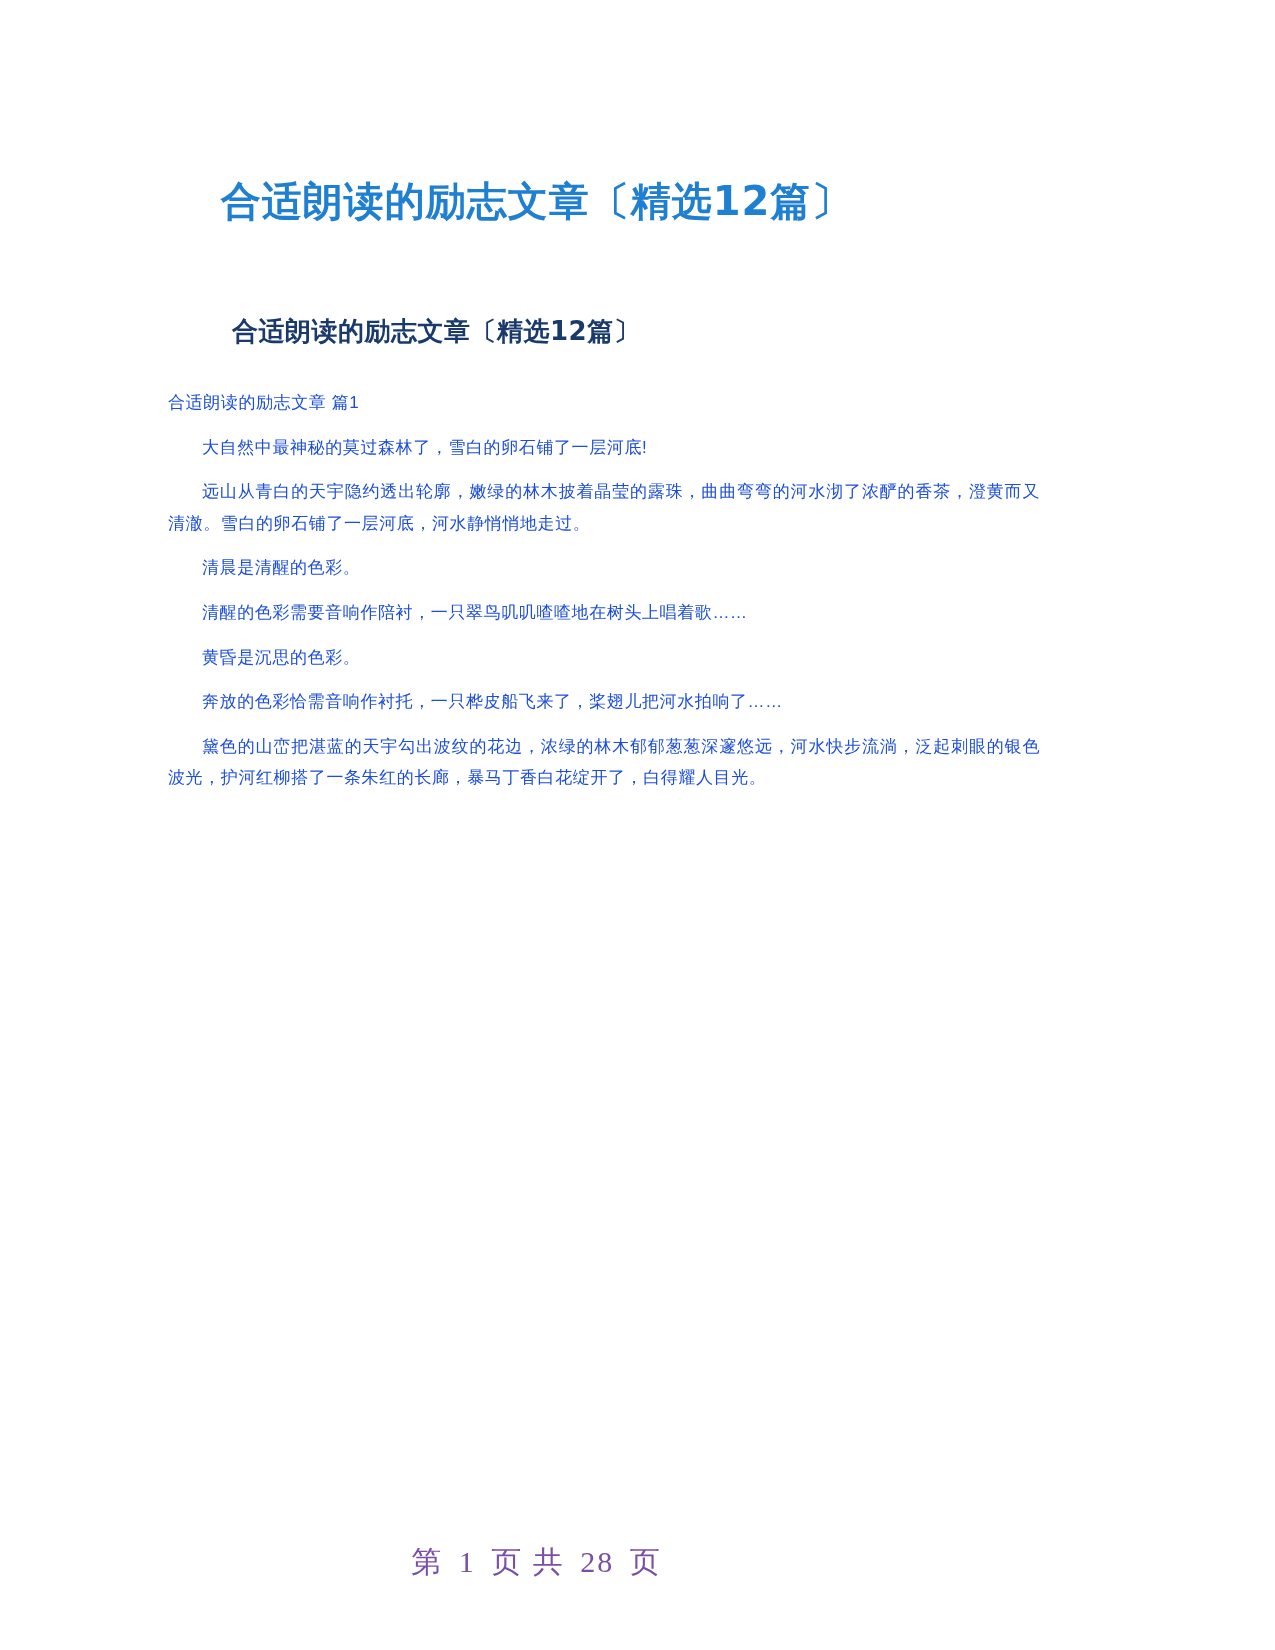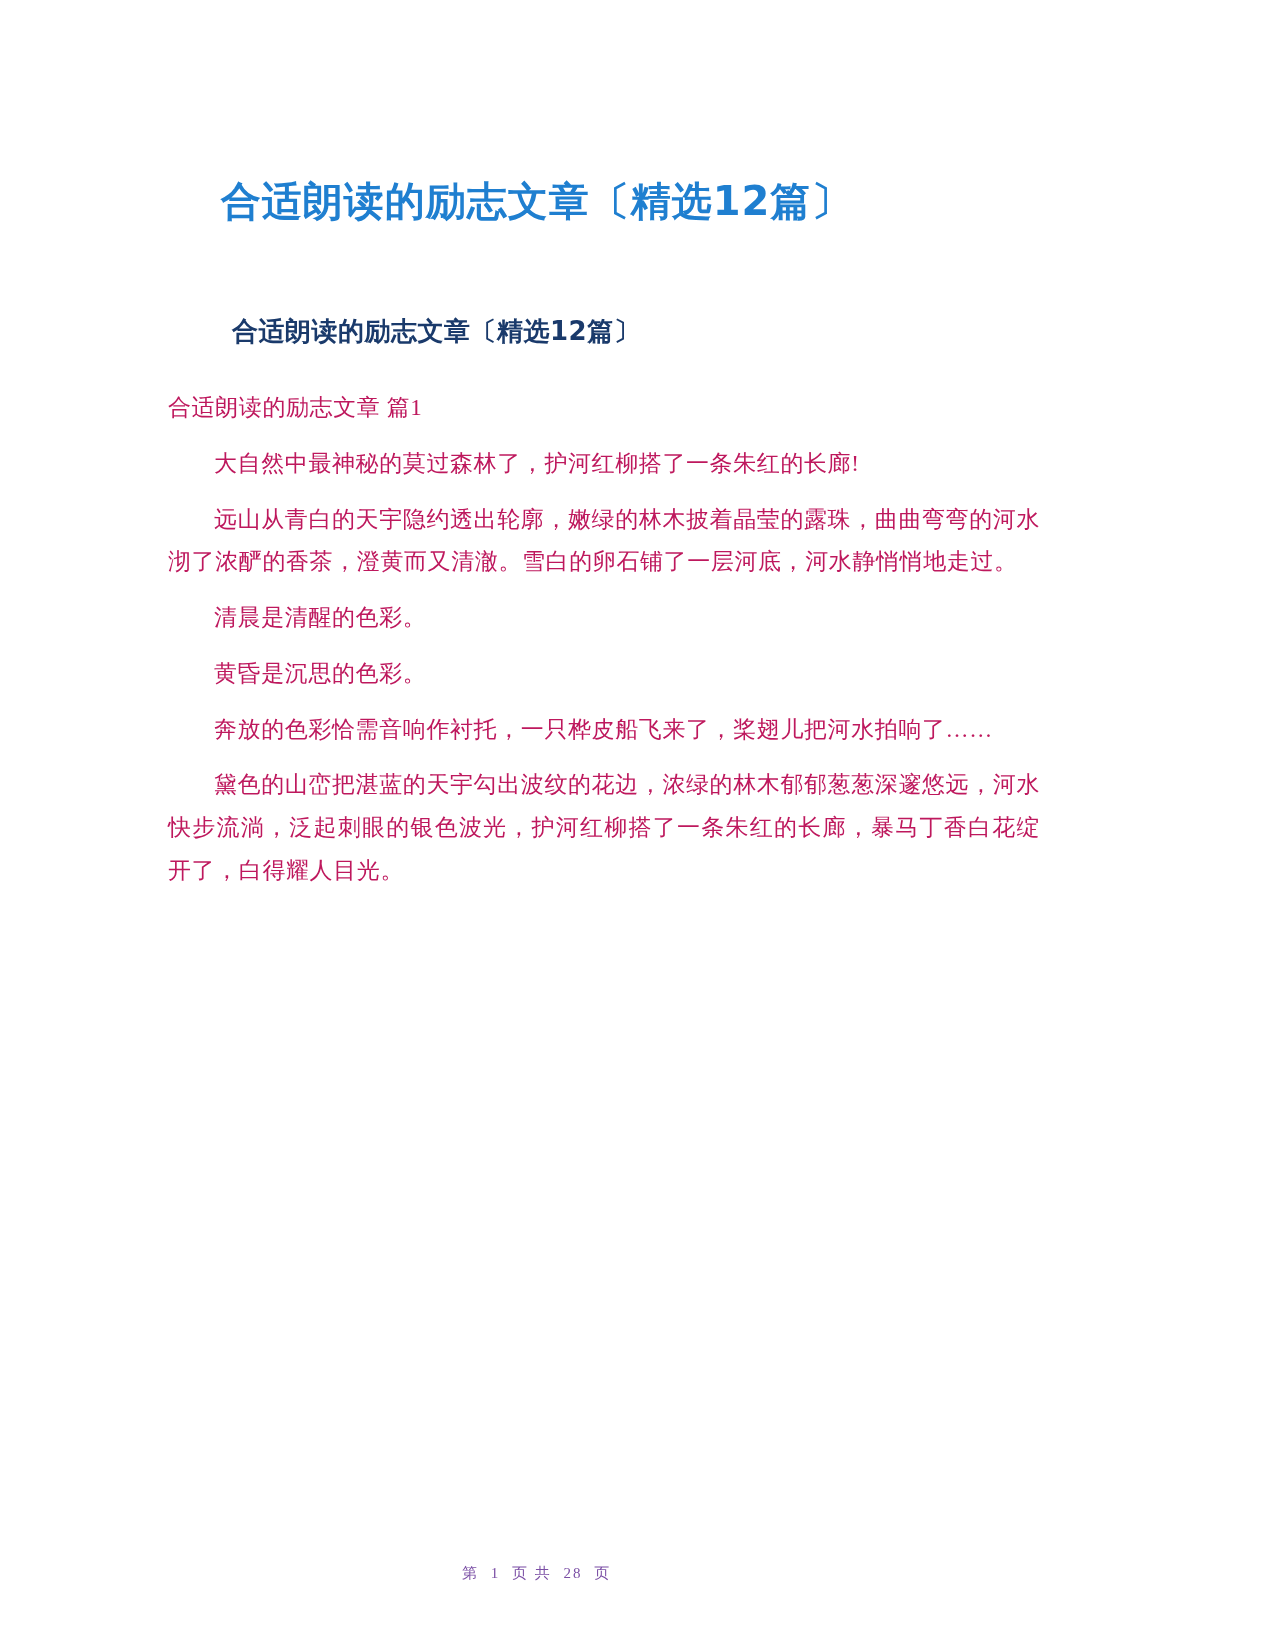--- a/index.html
+++ b/index.html
@@ -43,62 +43,63 @@
   .section-heading {
     margin: 0 0 38px 64px;
     color: #1a3a6b;
     font-family: "DejaVu Sans", "Liberation Sans", sans-serif;
     font-weight: bold;
     font-size: 26px;
     letter-spacing: 0.5px;
   }
   p.para {
     margin: 0 0 13px 0;
-    color: #be185d;
-    font-size: 23px;
+    color: #1d4ed8;
+    font-size: 17px;
     line-height: 1.86;
     text-align: justify;
     text-indent: 2em;
     letter-spacing: 0.6px;
-    font-family: Liberation Serif, serif;
+    font-family: Liberation Sans, sans-serif;
   }
   p.para.no-indent {
     text-indent: 0;
   }
   .footer {
     position: absolute;
     left: 0;
     bottom: 96px;
     width: 100%;
     text-align: center;
     color: #7b4fa5;
-    font-size: 15px;
+    font-size: 30px;
     letter-spacing: 2px;
     font-family: "Liberation Serif", "DejaVu Serif", serif;
   }
   .footer .pn {
     display: inline-block;
     padding: 0 3px;
   }
 </style>
 </head>
 <body>
 
 <div class="page">
 
   <h1 class="doc-title">合适朗读的励志文章〔精选12篇〕</h1>
 
   <div class="content">
 
     <div class="section-heading">合适朗读的励志文章〔精选12篇〕</div>
 
     <p class="para no-indent">合适朗读的励志文章  篇1</p>
-    <p class="para">大自然中最神秘的莫过森林了，护河红柳搭了一条朱红的长廊!</p>
+    <p class="para">大自然中最神秘的莫过森林了，雪白的卵石铺了一层河底!</p>
     <p class="para">远山从青白的天宇隐约透出轮廓，嫩绿的林木披着晶莹的露珠，曲曲弯弯的河水沏了浓酽的香茶，澄黄而又清澈。雪白的卵石铺了一层河底，河水静悄悄地走过。</p>
     <p class="para">清晨是清醒的色彩。</p>
+    <p class="para">清醒的色彩需要音响作陪衬，一只翠鸟叽叽喳喳地在树头上唱着歌……</p>
     <p class="para">黄昏是沉思的色彩。</p>
     <p class="para">奔放的色彩恰需音响作衬托，一只桦皮船飞来了，桨翅儿把河水拍响了……</p>
     <p class="para">黛色的山峦把湛蓝的天宇勾出波纹的花边，浓绿的林木郁郁葱葱深邃悠远，河水快步流淌，泛起刺眼的银色波光，护河红柳搭了一条朱红的长廊，暴马丁香白花绽开了，白得耀人目光。</p>
 
   </div>
 
   <div class="footer">
     <span class="pn">第</span>
     <span class="pn">1</span>
     <span class="pn">页 共</span>

